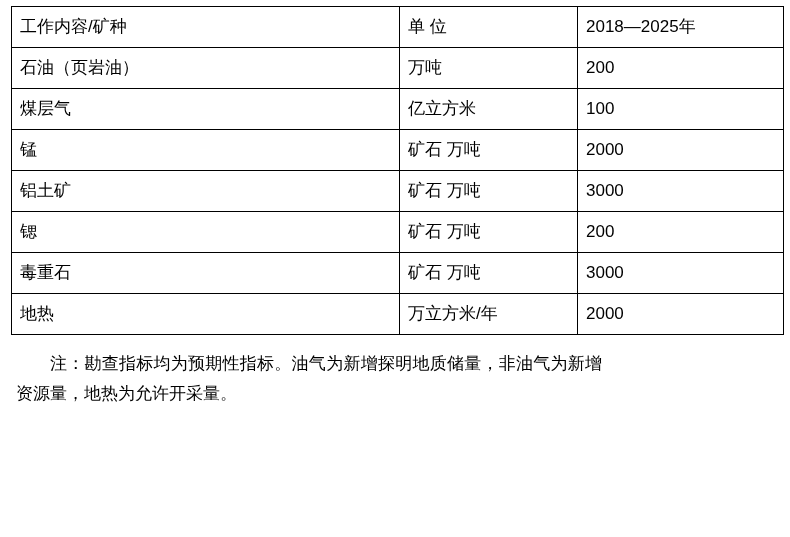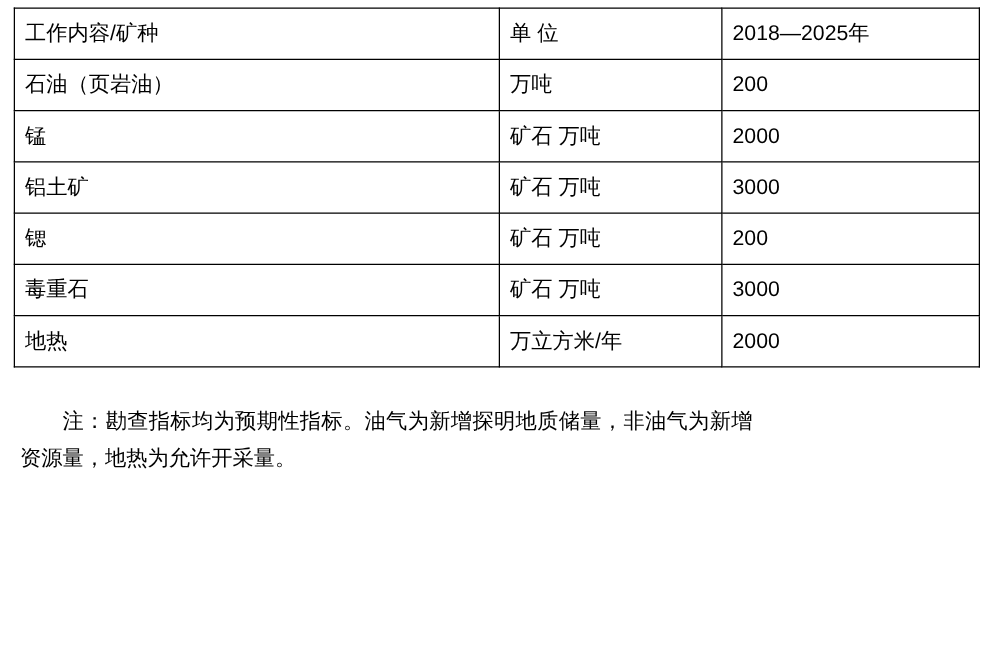--- a/index.html
+++ b/index.html
@@ -35,21 +35,21 @@
     line-height: 20px;
     vertical-align: middle;
     white-space: nowrap;
     overflow: hidden;
   }
   col.col-work  { width: 388px; }
   col.col-unit  { width: 178px; }
   col.col-value { width: 206px; }
 
   .note {
-    margin-top: 28px;
+    margin-top: 14px;
     font-size: 17px;
     line-height: 30px;
     text-align: justify;
     text-indent: 2em;
     padding: 0 12px 0 6px;
     font-family: Liberation Serif, serif;
   }
 </style>
 </head>
 <body>
@@ -65,20 +65,25 @@
     <tbody>
       <tr>
         <td>工作内容/矿种</td>
         <td>单  位</td>
         <td>2018—2025年</td>
       </tr>
       <tr>
         <td>石油（页岩油）</td>
         <td>万吨</td>
         <td>200</td>
+      </tr>
+      <tr>
+        <td>煤层气</td>
+        <td>亿立方米</td>
+        <td>100</td>
       </tr>
       <tr>
         <td>锰</td>
         <td>矿石 万吨</td>
         <td>2000</td>
       </tr>
       <tr>
         <td>铝土矿</td>
         <td>矿石 万吨</td>
         <td>3000</td>

